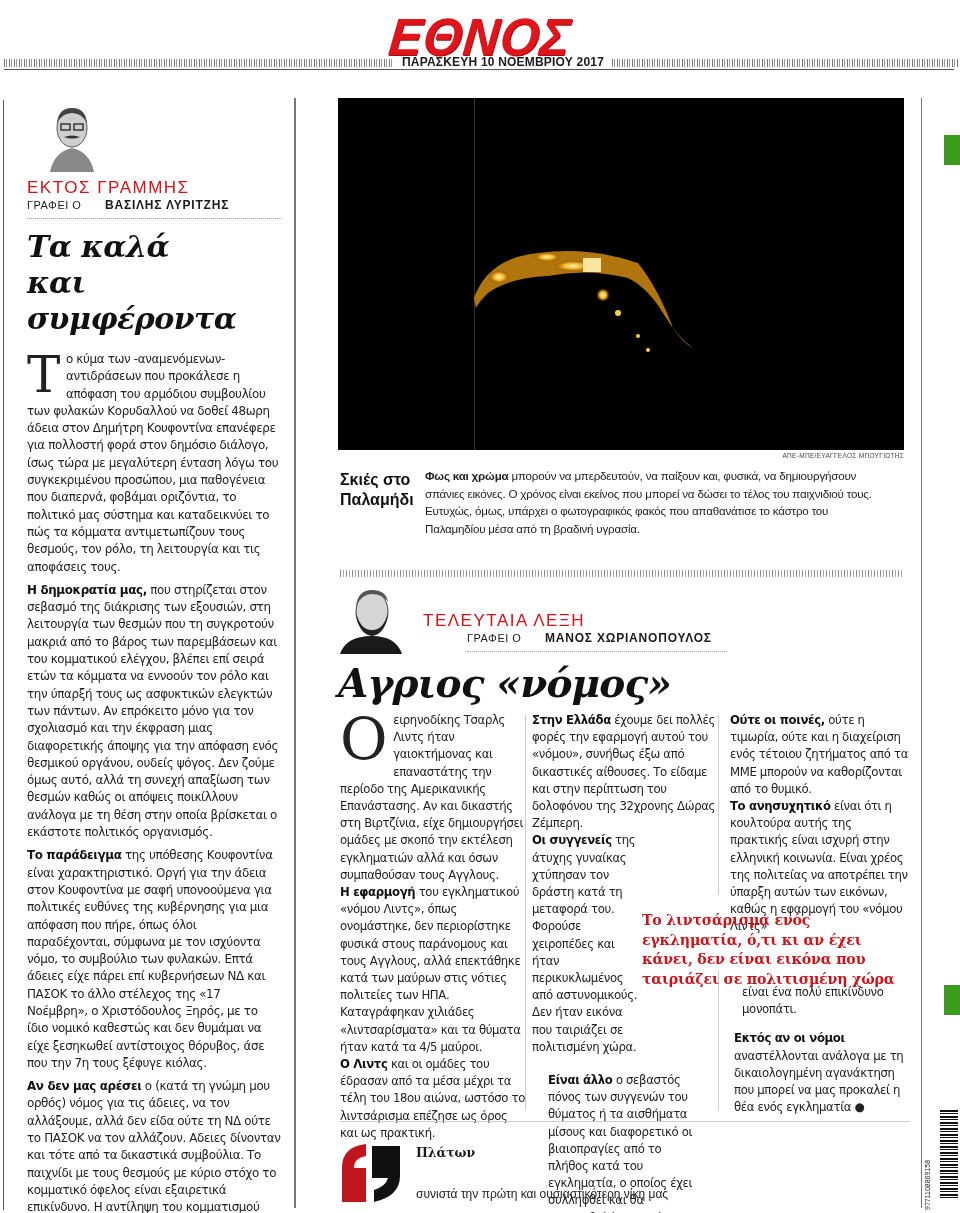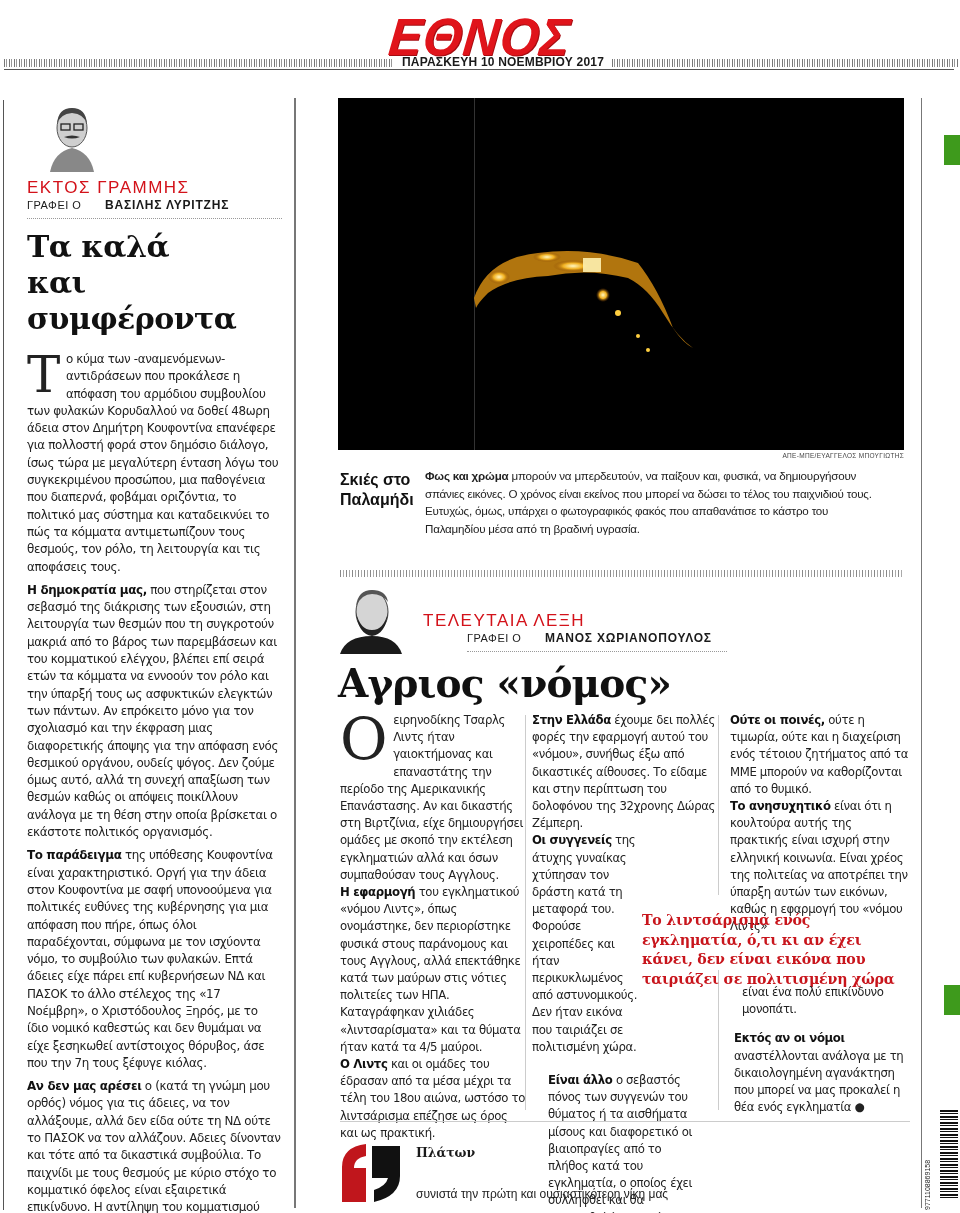--- a/index.html
+++ b/index.html
@@ -22,21 +22,21 @@
   .vrule.right { left: 921px; top: 98px; height: 1110px; background: #777; }
 
   
   .col-left { position: absolute; left: 27px; top: 100px; width: 255px; }
   .portrait { position: absolute; width: 60px; height: 70px; }
   .portrait-left { left: 42px; top: 102px; }
   .section-label { font-size: 17px; letter-spacing: 1.5px; color: #d3121a; }
   .byline { font-size: 11px; letter-spacing: 0.5px; }
   .byline b { font-weight: bold; font-size: 12px; letter-spacing: 0.8px; padding-left: 20px; }
   .dotted { border-bottom: 1px dotted #999; }
-  .headline-serif { font-family: "DejaVu Serif", serif; font-weight: bold; color: #111; }
+  .headline-serif { font-family: "DejaVu Serif", serif; font-weight: bold; font-style: italic; color: #111; }
   .body-text { font-family: "DejaVu Sans", sans-serif; font-size: 11.9px; line-height: 17.3px; color: #222; letter-spacing: -0.35px; }
   .body-text p { margin: 0 0 6px 0; }
   .body-text strong { font-weight: bold; color: #111; }
   .dropcap { float: left; font-family: "DejaVu Serif", serif; font-size: 50px; line-height: 44px; margin: 2px 6px 0 0; font-weight: normal; }
 
   
   .photo { position: absolute; left: 338px; top: 98px; width: 566px; height: 352px; background: #000; overflow: hidden; }
   .photo .seam { position: absolute; left: 136px; top: 0; width: 1px; height: 352px; background: #333; }
   .credit { position: absolute; left: 600px; top: 452px; width: 304px; text-align: right; font-size: 6.5px; color: #444; letter-spacing: 0.3px; }
   .caption-title { position: absolute; left: 340px; top: 470px; width: 100px; font-size: 16px; font-weight: bold; line-height: 20px; color: #111; }

